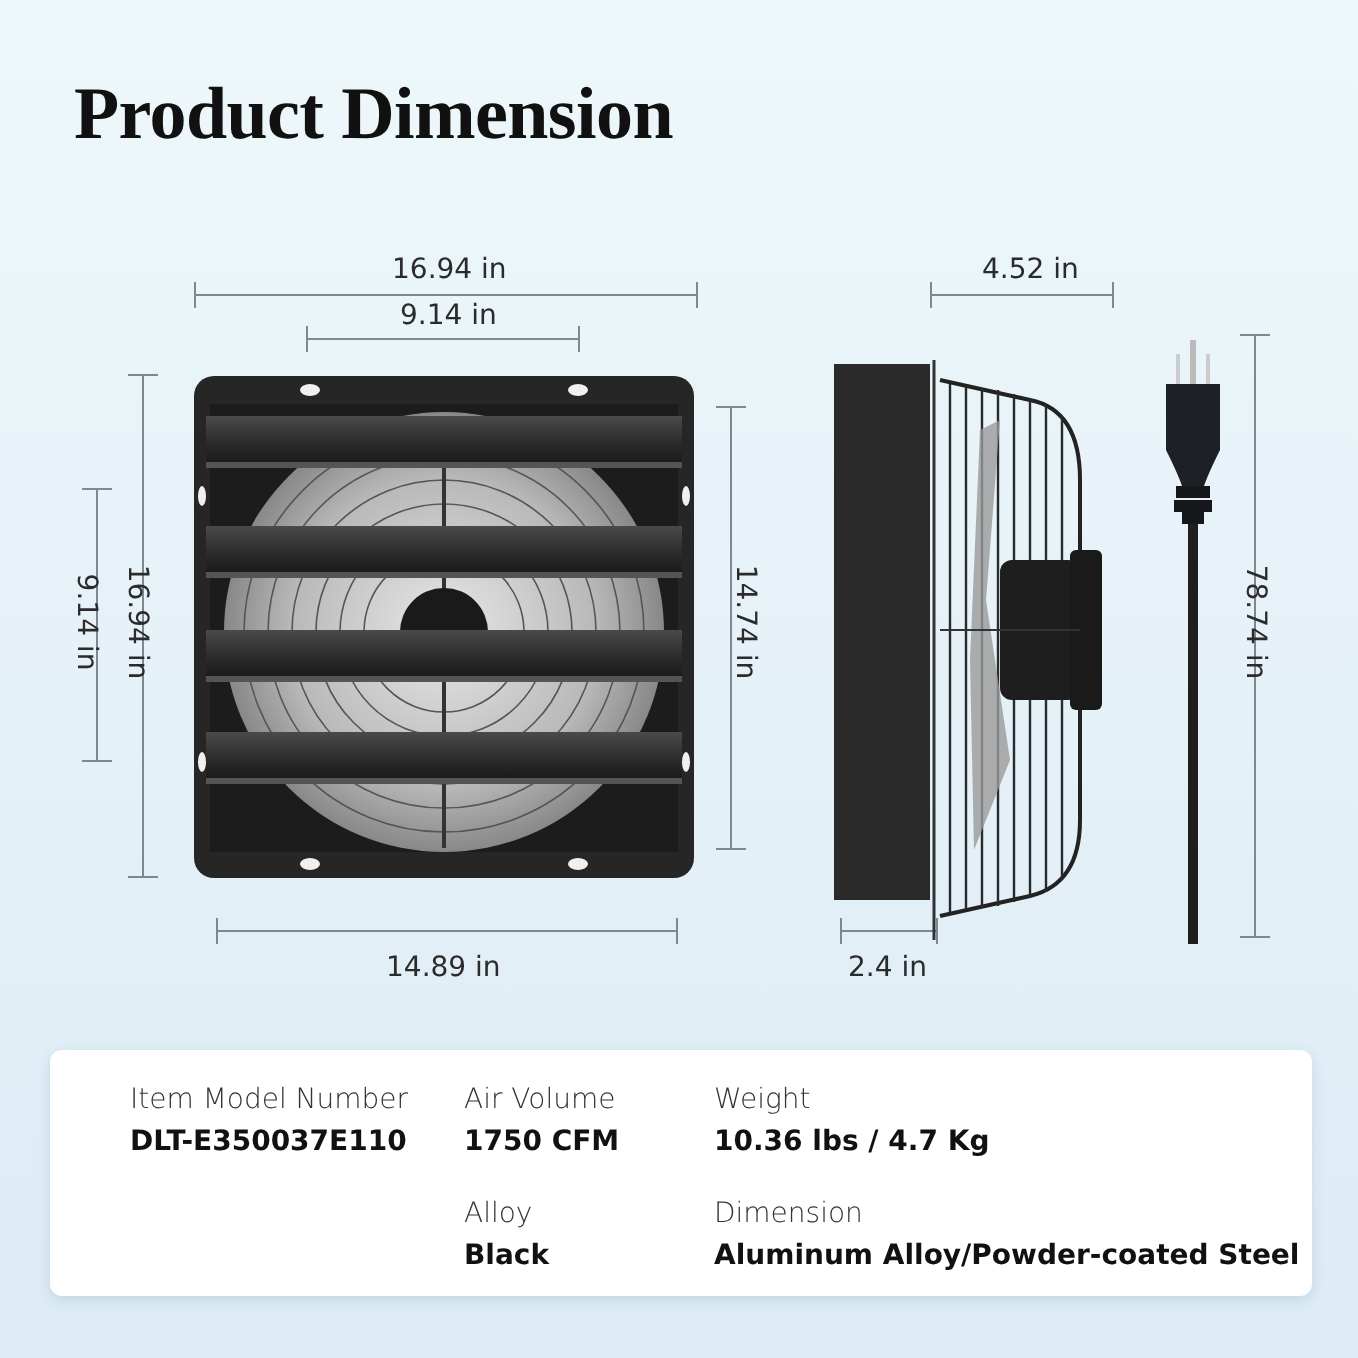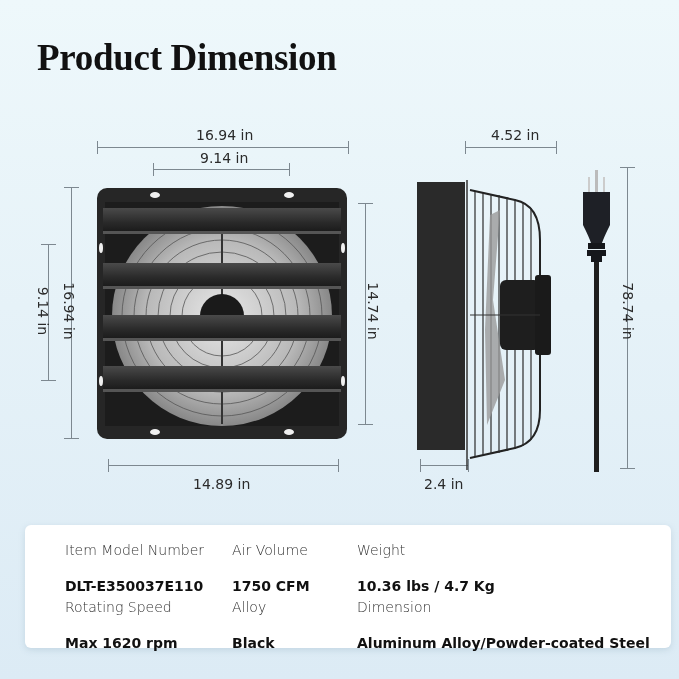--- a/index.html
+++ b/index.html
@@ -22,25 +22,25 @@
   .vline::before, .vline::after { content:""; position:absolute; left:-7px; width:15px; height:1px; background:#7d8890; }
   .vline::before { top:0; } .vline::after { bottom:0; }
   .rot90 { transform: rotate(90deg); transform-origin:center center; }
 
   .fan-front { position:absolute; left:97px; top:188px; width:250px; height:251px; }
   .fan-side { position:absolute; left:415px; top:180px; width:140px; height:290px; }
   .plug { position:absolute; left:578px; top:165px; width:40px; height:310px; }
 
   .spec-card {
     position:absolute; left:25px; top:525px; width:631px; height:123px;
-    background:#fff; border-radius:6px; box-shadow:0 2px 6px rgba(120,150,170,0.25);padding-left:15px;
+    background:#fff; border-radius:6px; box-shadow:0 2px 6px rgba(120,150,170,0.25);
   }
   .spec { position:absolute; }
   .spec .k { font-size:14px; color:#333; font-family:"DejaVu Sans", sans-serif; font-weight:300; white-space:nowrap; }
-  .spec .v { font-size:14px; color:#111; font-weight:bold; margin-top:20px; white-space:nowrap; font-family:"DejaVu Sans", sans-serif; }
+  .spec .v { font-size:14px; color:#111; font-weight:bold; margin-top:5px; white-space:nowrap; font-family:"DejaVu Sans", sans-serif; }
 </style>
 </head>
 <body>
 
 <div class="title">Product Dimension</div>
 
 <div class="dim-label" style="left:196px; top:127px;">16.94 in</div>
 <div class="hline" style="left:97px; top:147px; width:252px;"></div>
 <div class="dim-label" style="left:200px; top:150px;">9.14 in</div>
 <div class="hline" style="left:153px; top:169px; width:137px;"></div>
@@ -146,24 +146,20 @@
     <div class="v">DLT-E350037E110</div>
   </div>
   <div class="spec" style="left:207px; top:17px;">
     <div class="k">Air Volume</div>
     <div class="v">1750 CFM</div>
   </div>
   <div class="spec" style="left:332px; top:17px;">
     <div class="k">Weight</div>
     <div class="v">10.36 lbs / 4.7 Kg</div>
   </div>
-  <div class="spec" style="left:40px; top:74px;">
-    <div class="k">Rotating Speed</div>
-    <div class="v">Max 1620 rpm</div>
-  </div>
   <div class="spec" style="left:207px; top:74px;">
     <div class="k">Alloy</div>
     <div class="v">Black</div>
   </div>
   <div class="spec" style="left:332px; top:74px;">
     <div class="k">Dimension</div>
     <div class="v">Aluminum Alloy/Powder-coated Steel</div>
   </div>
 </div>
 

